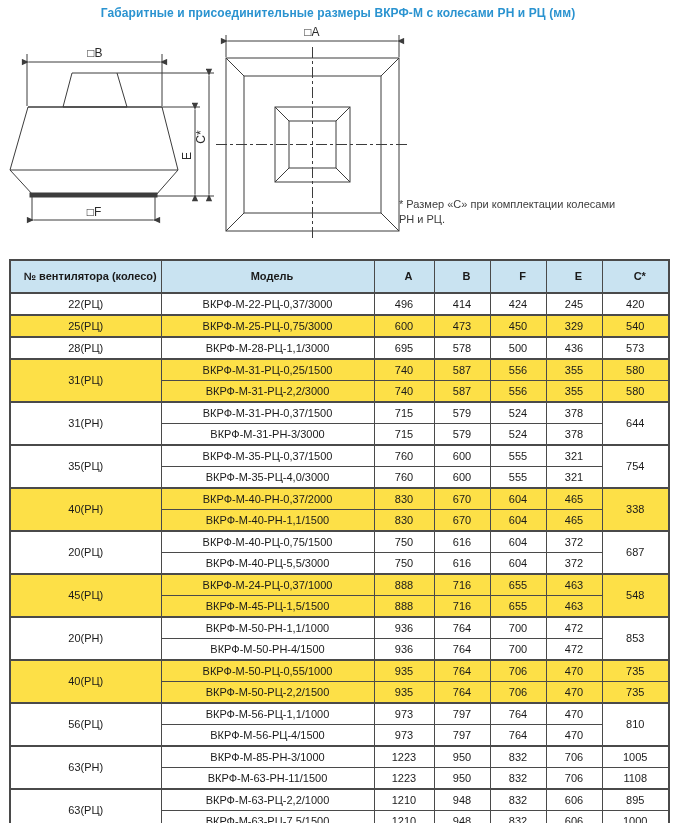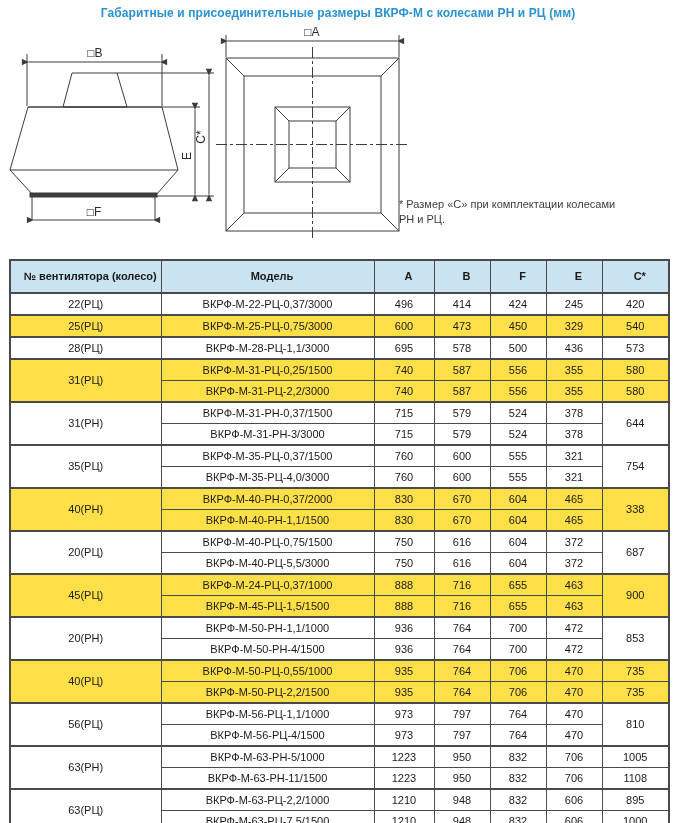--- a/index.html
+++ b/index.html
@@ -248,21 +248,21 @@
       <td>372</td>
     </tr>
 
     <tr class="group-start shade">
       <td rowspan="2">45(РЦ)</td>
       <td>ВКРФ-М-24-РЦ-0,37/1000</td>
       <td>888</td>
       <td>716</td>
       <td>655</td>
       <td>463</td>
-      <td rowspan="2">900</td>
+      <td rowspan="2">548</td>
     </tr>
     <tr class="shade">
       <td>ВКРФ-М-45-РЦ-1,5/1500</td>
       <td>888</td>
       <td>716</td>
       <td>655</td>
       <td>463</td>
     </tr>
 
     <tr class="group-start">
@@ -312,21 +312,21 @@
     <tr>
       <td>ВКРФ-М-56-РЦ-4/1500</td>
       <td>973</td>
       <td>797</td>
       <td>764</td>
       <td>470</td>
     </tr>
 
     <tr class="group-start">
       <td rowspan="2">63(РН)</td>
-      <td>ВКРФ-М-63-РН-5/1000</td>
+      <td>ВКРФ-М-85-РН-3/1000</td>
       <td>1223</td>
       <td>950</td>
       <td>832</td>
       <td>706</td>
       <td>1005</td>
     </tr>
     <tr>
       <td>ВКРФ-М-63-РН-11/1500</td>
       <td>1223</td>
       <td>950</td>

